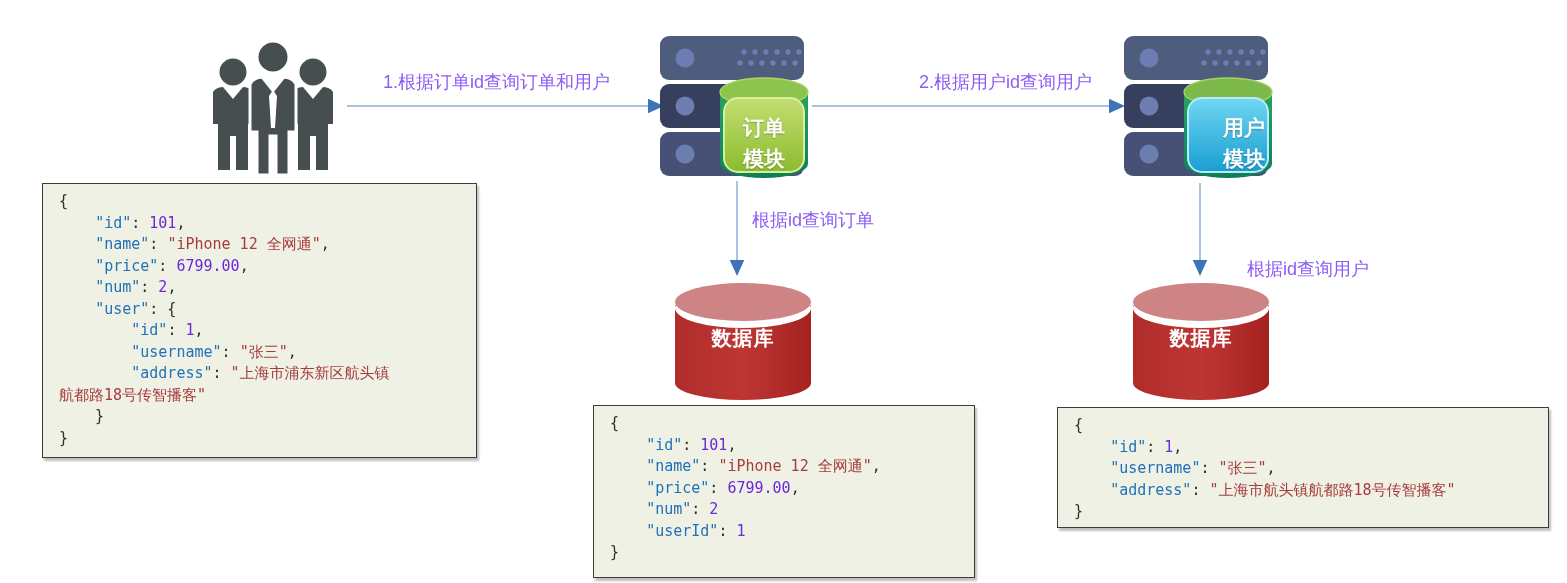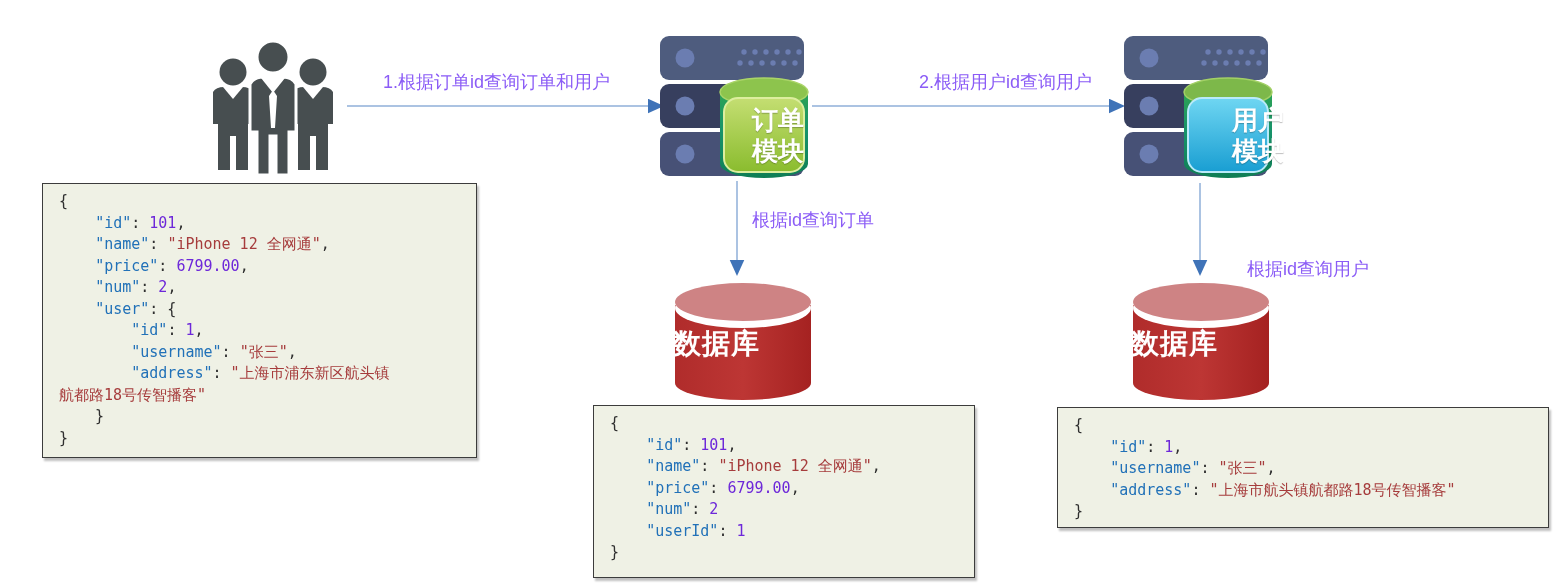--- a/index.html
+++ b/index.html
@@ -2,24 +2,24 @@
 <html><head>
 <meta charset="utf-8">
 <style>
   html,body{margin:0;padding:0;background:#ffffff;}
   .canvas{position:relative;width:1567px;height:583px;background:#ffffff;overflow:hidden;
           font-family:"Liberation Sans","DejaVu Sans",sans-serif;}
   .abs{position:absolute;}
   .arrows-layer{position:absolute;left:0;top:0;pointer-events:none;}
   .flow-label{position:absolute;font-size:18px;color:#8b5cf6;white-space:nowrap;}
   
-  .badge-text{position:absolute;width:80px;text-align:right;color:#ffffff;font-weight:bold;
-              font-size:26px;line-height:31px;padding-top:7px;text-shadow:0 1px 1px rgba(0,0,0,0.25);}
-  .db-label{position:absolute;width:140px;color:#ffffff;font-weight:bold;
-            font-size:28px;letter-spacing:1px;}
+  .badge-text{position:absolute;width:80px;text-align:center;color:#ffffff;font-weight:bold;
+              font-size:21px;line-height:31px;padding-top:14px;text-shadow:0 1px 1px rgba(0,0,0,0.25);}
+  .db-label{position:absolute;width:140px;text-align:center;color:#ffffff;font-weight:bold;
+            font-size:20px;letter-spacing:1px;}
   
   .code-box{position:absolute;background:#eff1e5;border:1px solid #3c3c3c;
             box-shadow:2px 3px 2px rgba(0,0,0,0.25);box-sizing:border-box;
             padding:7px 16px;overflow:hidden;}
   .code{font-family:"DejaVu Sans Mono","Liberation Mono",monospace;font-size:15px;}
   .code-line{white-space:pre;line-height:21.5px;height:21.5px;}
   .tok-p{color:#2f2f2f;}
   .tok-k{color:#2171b8;}
   .tok-n{color:#6d28d9;}
   .tok-s{color:#a63c3c;}

